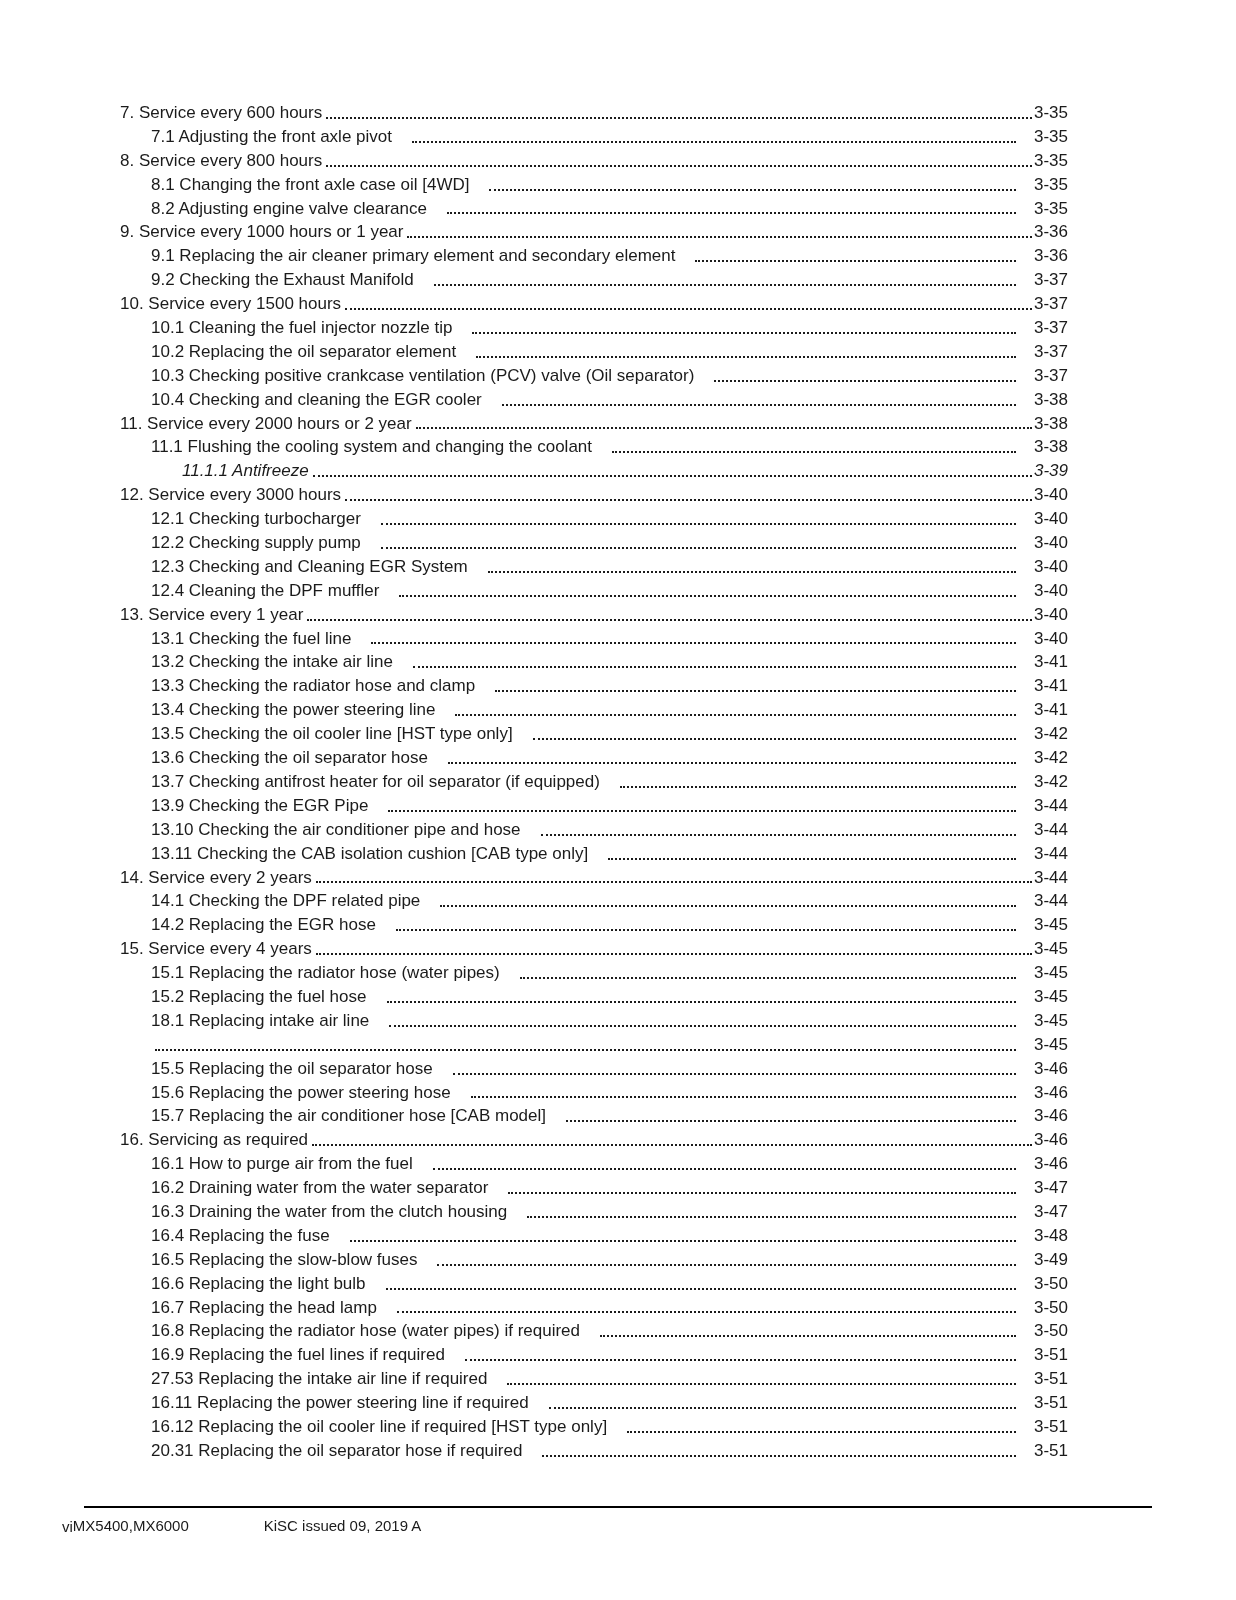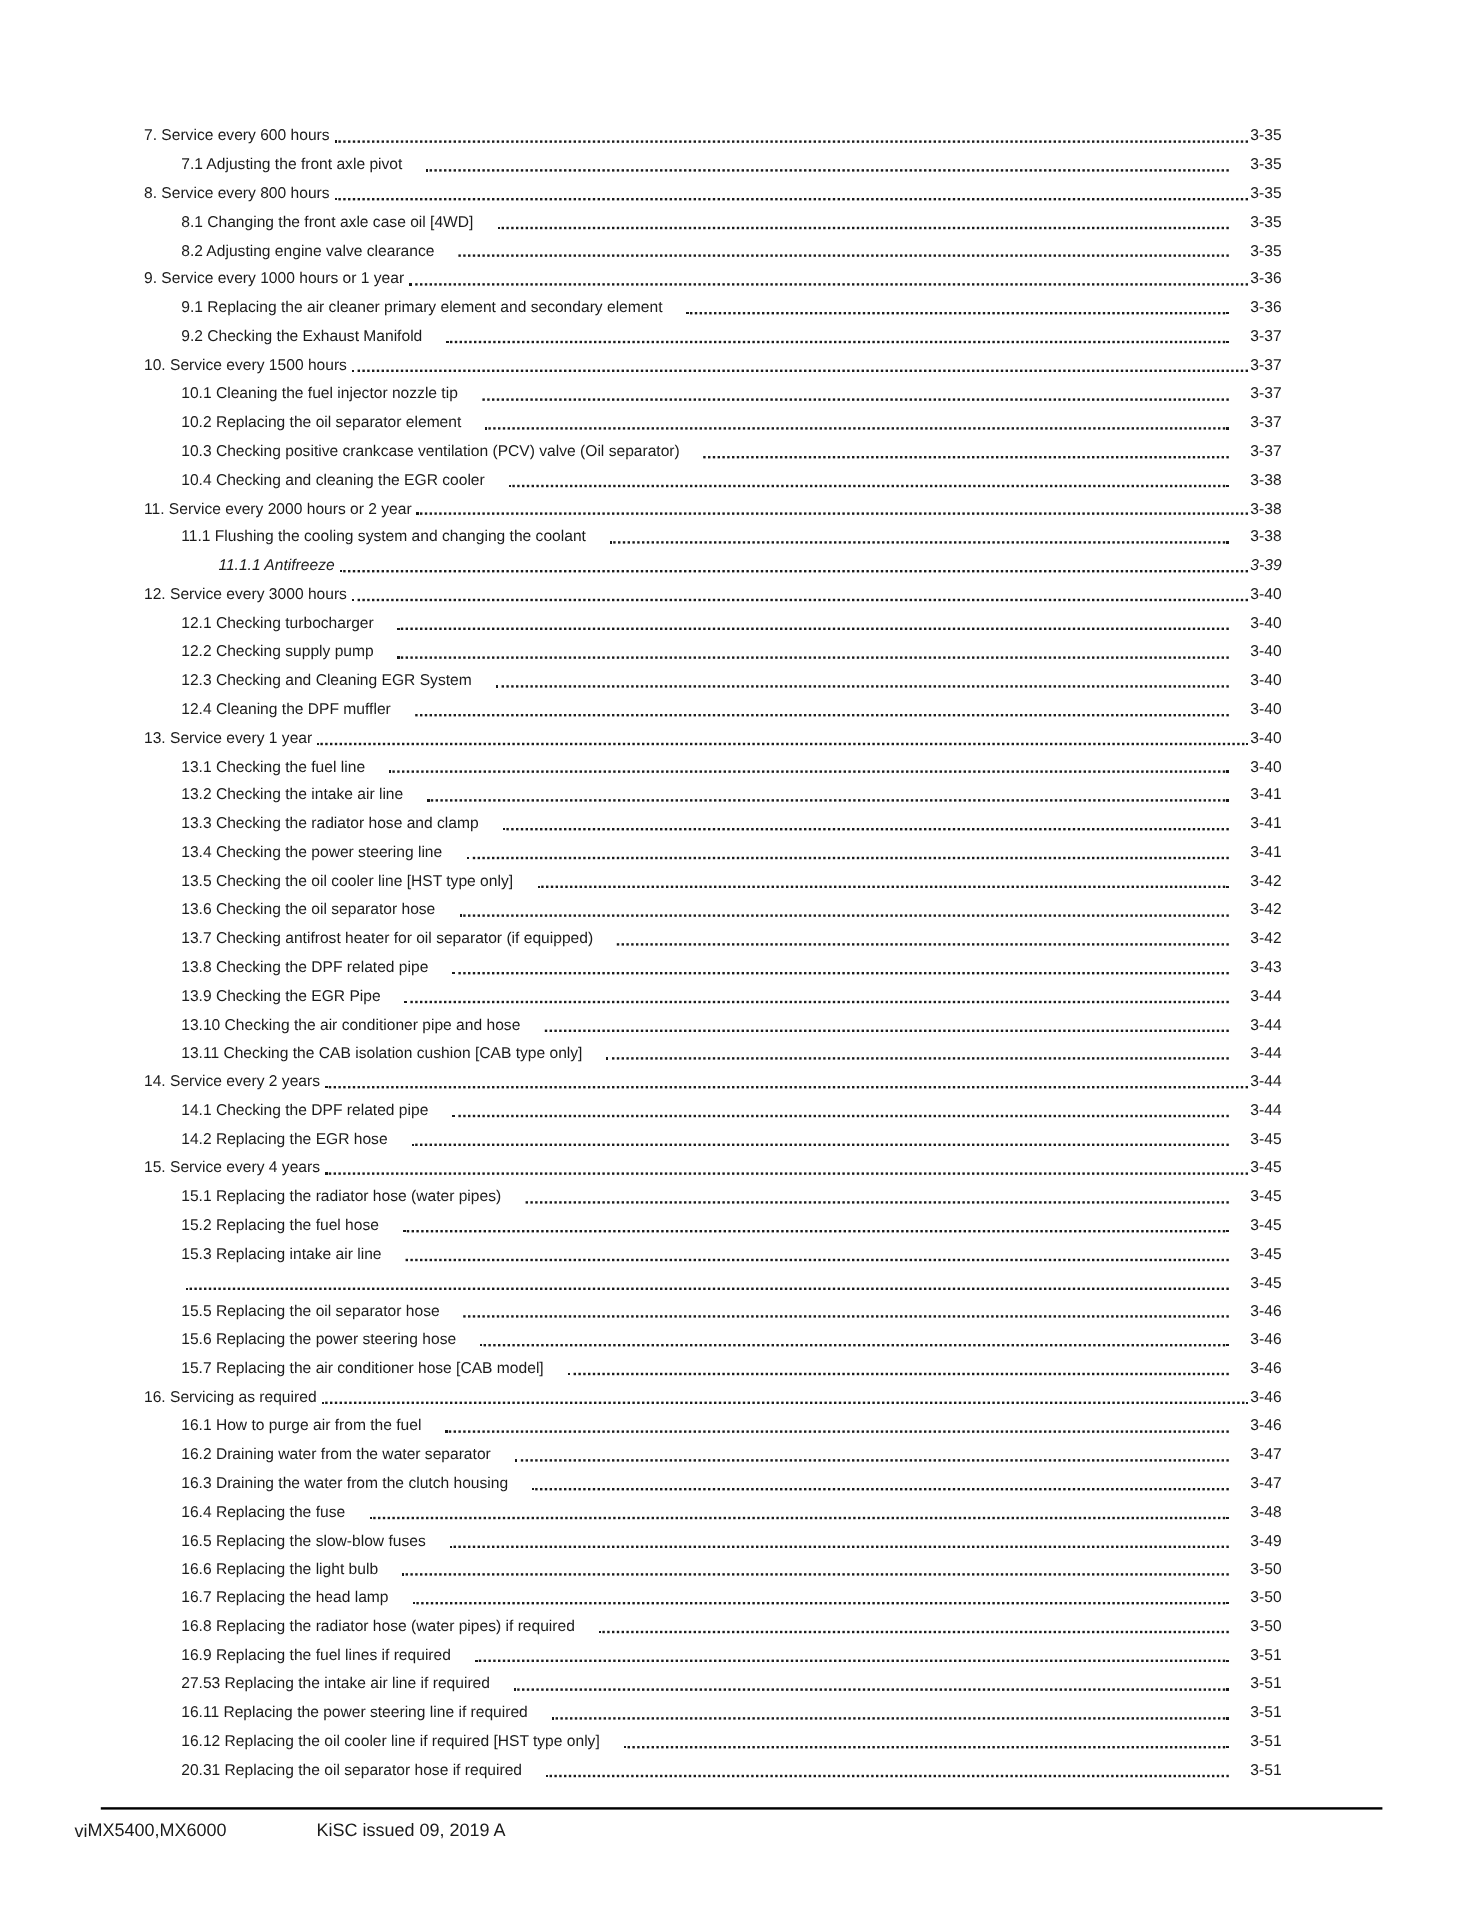--- a/index.html
+++ b/index.html
@@ -23,21 +23,21 @@
   .toc {
     position: absolute;
     left: 120px;
     top: 101px;
     width: 948px;
   }
   .toc-row {
     display: flex;
     align-items: baseline;
     height: 23.9px;
-    font-size: 13px;
+    font-size: 17px;
     line-height: 23.9px;
     white-space: nowrap;
   }
   .toc-row.lvl1 { padding-left: 31px; gap: 16px; }
   .toc-row.lvl2 { padding-left: 62px; font-style: italic; }
   .toc-title {
     flex: 0 0 auto;
   }
   .toc-dots {
     flex: 1 1 auto;
@@ -224,25 +224,20 @@
         <span class="toc-title">13.6 Checking the oil separator hose</span>
         <span class="toc-dots"></span>
         <span class="toc-page">3-42</span>
       </div>
       <div class="toc-row lvl1">
         <span class="toc-title">13.7 Checking antifrost heater for oil separator (if equipped) </span>
         <span class="toc-dots"></span>
         <span class="toc-page">3-42</span>
       </div>
       <div class="toc-row lvl1">
-        <span class="toc-title">13.8 Checking the DPF related pipe </span>
-        <span class="toc-dots"></span>
-        <span class="toc-page">3-43</span>
-      </div>
-      <div class="toc-row lvl1">
         <span class="toc-title">13.9 Checking the EGR Pipe </span>
         <span class="toc-dots"></span>
         <span class="toc-page">3-44</span>
       </div>
       <div class="toc-row lvl1">
         <span class="toc-title">13.10 Checking the air conditioner pipe and hose </span>
         <span class="toc-dots"></span>
         <span class="toc-page">3-44</span>
       </div>
       <div class="toc-row lvl1">
@@ -274,21 +269,21 @@
         <span class="toc-title">15.1 Replacing the radiator hose (water pipes) </span>
         <span class="toc-dots"></span>
         <span class="toc-page">3-45</span>
       </div>
       <div class="toc-row lvl1">
         <span class="toc-title">15.2 Replacing the fuel hose</span>
         <span class="toc-dots"></span>
         <span class="toc-page">3-45</span>
       </div>
       <div class="toc-row lvl1">
-        <span class="toc-title">15.3 Replacing intake air line </span>
+        <span class="toc-title">18.1 Replacing intake air line </span>
         <span class="toc-dots"></span>
         <span class="toc-page">3-45</span>
       </div>
       <div class="toc-row lvl1">
         <span class="toc-dots"></span>
         <span class="toc-page">3-45</span>
       </div>
       <div class="toc-row lvl1">
         <span class="toc-title">15.5 Replacing the oil separator hose</span>
         <span class="toc-dots"></span>

